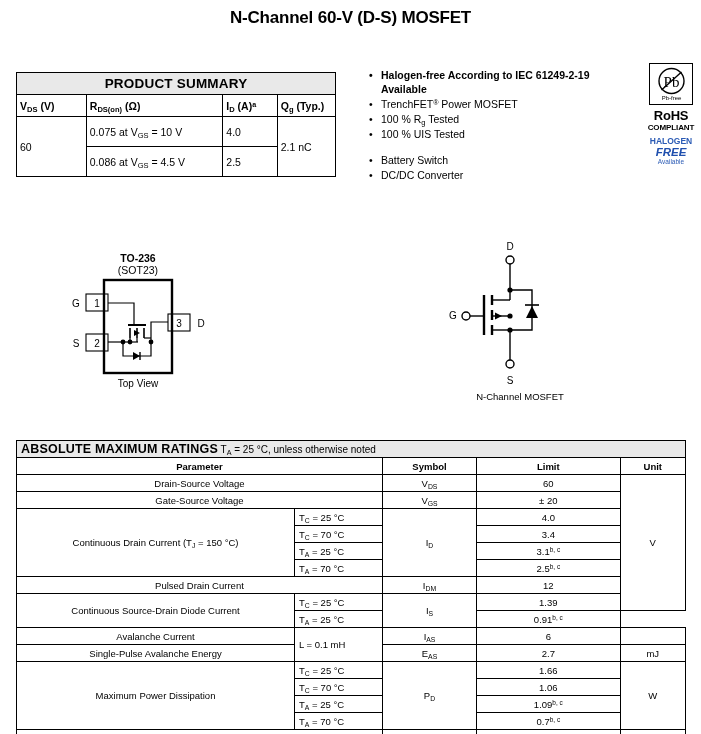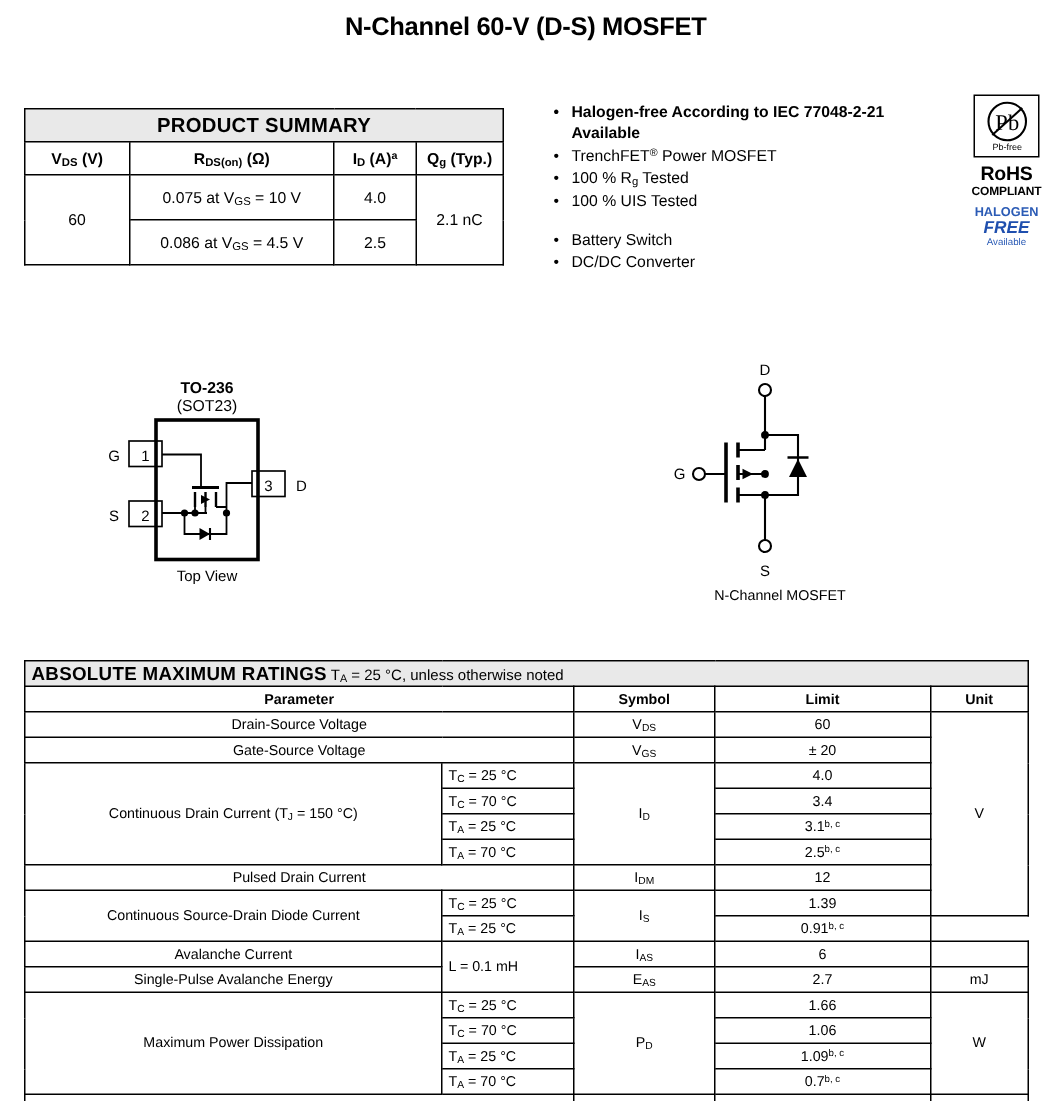--- a/index.html
+++ b/index.html
@@ -32,21 +32,20 @@
   #product-summary {
     position: absolute;
     left: 16px; top: 72px;
     width: 320px;
     border-collapse: collapse;
     font-size: 10.5px;
   }
   #product-summary td, #product-summary th {
     border: 1px solid #000;
     padding: 2px 3px;
-    text-align: center;
     vertical-align: middle;
   }
   #product-summary .ps-title {
     background: #e9e9e9;
     font-size: 13.5px;
     font-weight: bold;
     text-align: center;
     padding: 3px 7px;
     letter-spacing: 0.2px;
     margin-top: 35px;
@@ -152,21 +151,21 @@
   </tr>
   <tr class="ps-body">
     <td>0.086 at V<sub>GS</sub> = 4.5 V</td>
     <td>2.5</td>
   </tr>
 </tbody>
   </table>
 
 <div id="features-block">
   <ul class="bullet-list">
-    <li class="bold"><span class="bullet-dot">•</span><span>Halogen-free According to IEC 77048-2-21 Available</span></li>
+    <li class="bold"><span class="bullet-dot">•</span><span>Halogen-free According to IEC 61249-2-19 Available</span></li>
     <li><span class="bullet-dot">•</span><span>TrenchFET<sup>®</sup> Power MOSFET</span></li>
     <li><span class="bullet-dot">•</span><span>100 % R<sub>g</sub> Tested</span></li>
     <li><span class="bullet-dot">•</span><span>100 % UIS Tested</span></li>
   </ul>
 
   <div id="applications-block">
     <ul class="bullet-list">
       <li><span class="bullet-dot">•</span><span>Battery Switch</span></li>
       <li><span class="bullet-dot">•</span><span>DC/DC Converter</span></li>
     </ul>

